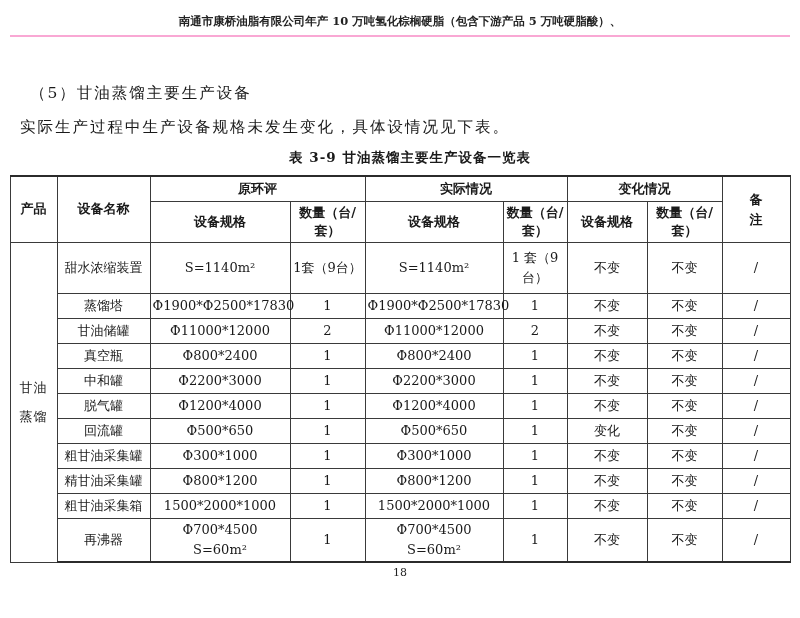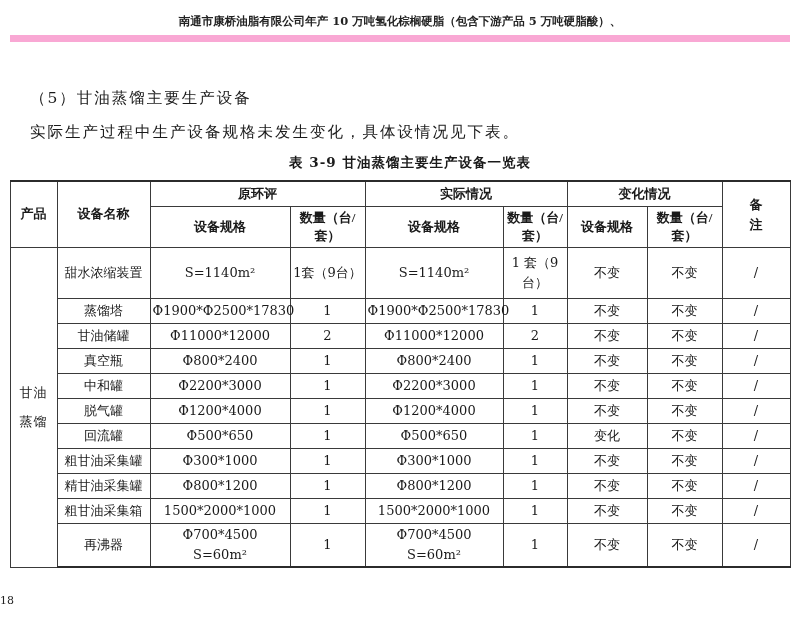--- a/index.html
+++ b/index.html
@@ -7,35 +7,35 @@
   body {
     font-family:"DejaVu Serif","Liberation Serif",serif;
     color:#1a1a1a;
     width:800px; height:618px;
     position:relative;
     overflow:hidden;
   }
   .page-header {
     padding-top:13px;
     margin:0 10px;
-    border-bottom:7px solid #f9a8d4;
+    border-bottom:2px solid #f9a8d4;
     padding-bottom:6px;
     text-align:center;
     font-size:11.5px;
     line-height:16px;
     font-weight:bold;
     color:#222;
   }
   .section-title {
     margin:46px 12px 0 30px;
     font-size:15.5px;
     letter-spacing:2px;
   }
   .body-text {
-    margin:13px 0 0 30px;
+    margin:13px 0 0 20px;
     font-size:15.5px;
     letter-spacing:2px;
   }
   .table-caption {
     margin-top:11px;
     text-align:center;
     font-size:13.5px;
     font-weight:bold;
     letter-spacing:1px;
     padding-left:20px;
@@ -54,28 +54,28 @@
     padding:1px 2px;
     line-height:1.55;
   }
   tr.h1 td { border-top:2.5px solid #2b2b2b; }
   tr.h1 td, tr.h2 td { font-weight:bold; }
   tr.h1 { height:24px; }
   tr.h2 { height:32px; }
   tr.r  { height:25px; }
   tr.r-first { height:51px; }
   tr.r-last td { border-bottom:2.5px solid #2b2b2b; }
-  .qty-h { max-width:5.6em; margin:0 auto; line-height:1.4;font-family:Liberation Serif, serif; }
+  .qty-h { max-width:5.6em; margin:0 auto; line-height:1.4; }
   .vert  { width:1.3em; margin:12px auto; line-height:1.5; }
   .prod  { width:2.4em; margin:10px auto; line-height:2.3; letter-spacing:1px; }
   .sup-note { letter-spacing:0;margin-top:36px; }
   .page-number {
     position:absolute;
-    bottom:11px; left:0; right:0;
-    text-align:left;
+    bottom:39px; left:0; right:0;
+    text-align:center;
     font-size:11px;
     color:#222;
   }
 </style>
 </head>
 <body>
 
 <div class="page-header">
   <div>南通市康桥油脂有限公司年产 10 万吨氢化棕榈硬脂（包含下游产品 5 万吨硬脂酸）、</div>
 </div>

